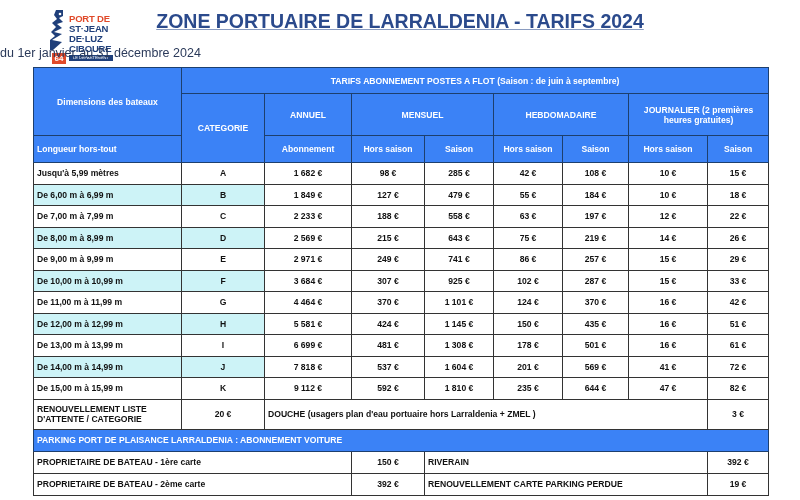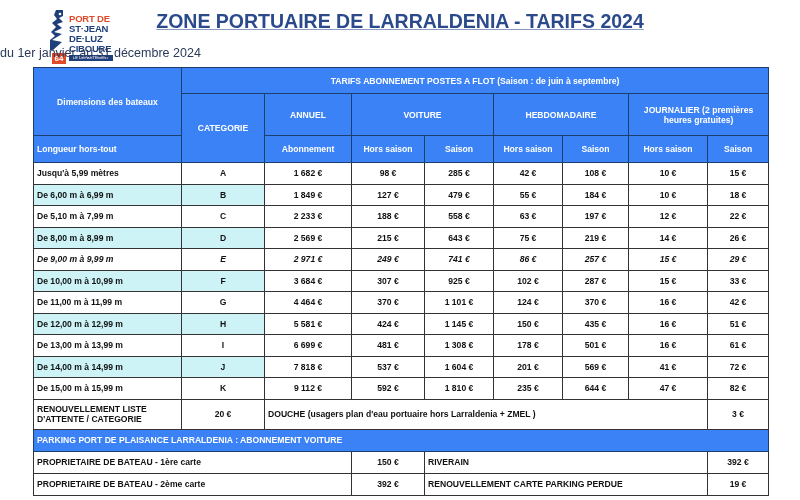--- a/index.html
+++ b/index.html
@@ -55,21 +55,21 @@
       <col style="width:61px">
   </colgroup>
   <tbody>
       <tr style="height:26px">
     <td class="h" rowspan="2">Dimensions des bateaux</td>
     <td class="h" colspan="8">TARIFS ABONNEMENT POSTES A FLOT (Saison : de juin à septembre)</td>
   </tr>
   <tr style="height:42px">
     <td class="h" rowspan="2">CATEGORIE</td>
     <td class="h">ANNUEL</td>
-    <td class="h" colspan="2">VOITURE</td>
+    <td class="h" colspan="2">MENSUEL</td>
     <td class="h" colspan="2">HEBDOMADAIRE</td>
     <td class="h wrap" colspan="2">JOURNALIER (2 premières heures gratuites)</td>
   </tr>
   <tr style="height:27px">
     <td class="h l">Longueur hors-tout</td>
     <td class="h">Abonnement</td>
     <td class="h">Hors saison</td>
     <td class="h">Saison</td>
     <td class="h">Hors saison</td>
     <td class="h">Saison</td>
@@ -94,42 +94,42 @@
         <td class="cy">B</td>
         <td>1 849 €</td>
         <td>127 €</td>
         <td>479 €</td>
         <td>55 €</td>
         <td>184 €</td>
         <td>10 €</td>
         <td>18 €</td>
       </tr>
       <tr style="height: 21.5px;">
-        <td class="l">De 5,10 m à 7,99 m</td>
+        <td class="l">De 7,00 m à 7,99 m</td>
         <td>C</td>
         <td>2 233 €</td>
         <td>188 €</td>
         <td>558 €</td>
         <td>63 €</td>
         <td>197 €</td>
         <td>12 €</td>
         <td>22 €</td>
       </tr>
       <tr style="height: 21.5px;">
         <td class="l cy">De 8,00 m à 8,99 m</td>
         <td class="cy">D</td>
         <td>2 569 €</td>
         <td>215 €</td>
         <td>643 €</td>
         <td>75 €</td>
         <td>219 €</td>
         <td>14 €</td>
         <td>26 €</td>
       </tr>
-      <tr style="height: 21.5px; font-style: italic;">
+      <tr style="height: 21.5px;">
         <td class="l">De 9,00 m à 9,99 m</td>
         <td>E</td>
         <td>2 971 €</td>
         <td>249 €</td>
         <td>741 €</td>
         <td>86 €</td>
         <td>257 €</td>
         <td>15 €</td>
         <td>29 €</td>
       </tr>

